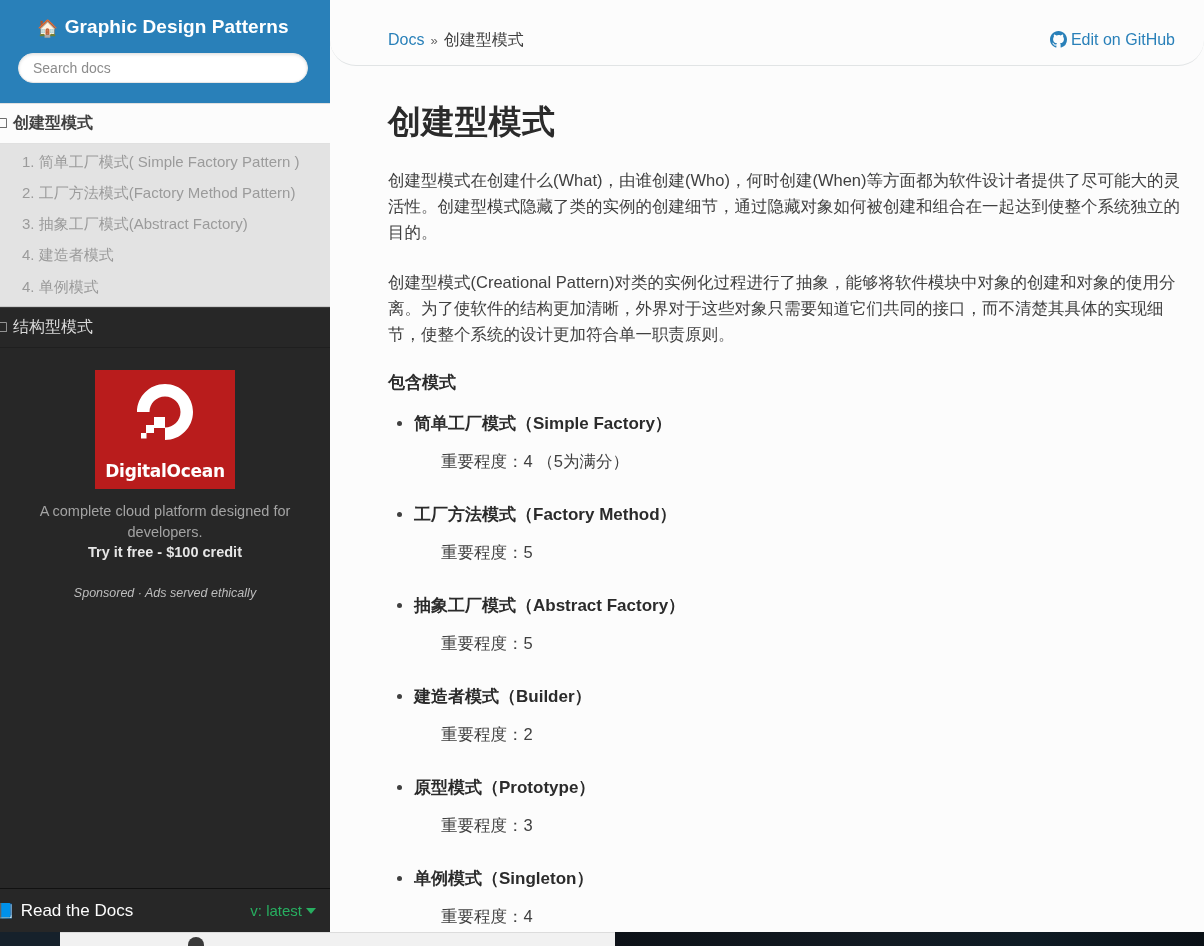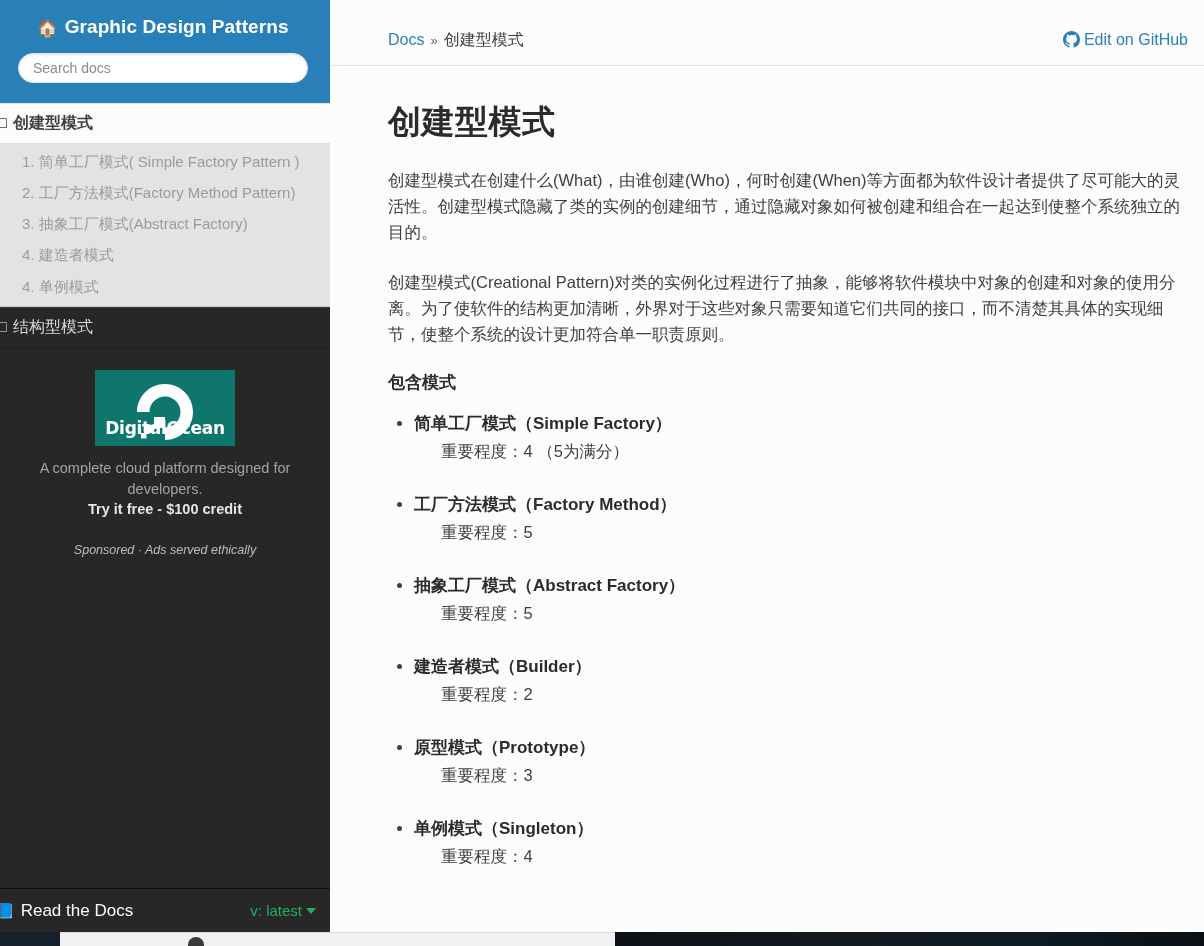--- a/index.html
+++ b/index.html
@@ -99,23 +99,23 @@
     text-decoration: none;
     cursor: pointer;
   }
 
   
   #ad {
     padding: 22px 16px 10px 16px;
     text-align: center;
   }
   .ad-img {
-    width: 140px; height: 76px;
+    width: 140px; height: 119px;
     margin: 0 auto;
-    background: #0f766e;
+    background: #b91c1c;
     position: relative;
     display: block;
   }
   .do-mark {
     position: absolute; left: 50%; top: 10px;
     transform: translateX(-50%);
   }
   .do-word {
     position: absolute; bottom: 8px; left: 0; right: 0;
     color: #fff; font-weight: bold; font-size: 17px;
@@ -176,26 +176,27 @@
 
   
   #main {
     position: absolute;
     left: 330px; top: 0;
     width: 874px; height: 932px;
     background: #fcfcfc;
     overflow: hidden;
   }
   #breadcrumbs {
-    padding: 30px 16px 0 58px;
+    padding: 30px 29px 0 58px;
     display: flex;
     align-items: baseline;
     border-bottom: 1px solid #e1e4e5;
     padding-bottom: 14px;
     margin: 0 0 0 0;
+    border-radius: 26px;
   }
   .crumb-link { color: #2980b9; font-size: 16px; text-decoration: none; cursor: pointer; }
   .crumb-sep { color: #666; font-size: 13px; margin: 0 6px; }
   .crumb-current { color: #404040; font-size: 16px; }
   .edit-github {
     margin-left: auto;
     color: #2980b9;
     font-size: 16px;
     text-decoration: none;
     cursor: pointer;
@@ -245,21 +246,21 @@
   .p-title {
     font-size: 17px;
     font-weight: bold;
     color: #2b2b2b;
     line-height: 1.4;
   }
   .p-title .en { font-weight: bold; }
   .p-rating {
     font-size: 16.5px;
     color: #404040;
-    margin-top: 4px;
+    margin-top: 14px;
     margin-left: 27px;
     line-height: 1.4;
   }
 
   
   #watermark {
     position: absolute;
     right: 4px; bottom: 18px;
     font-family: "Liberation Mono", "DejaVu Sans Mono", monospace;
     font-size: 17px;

